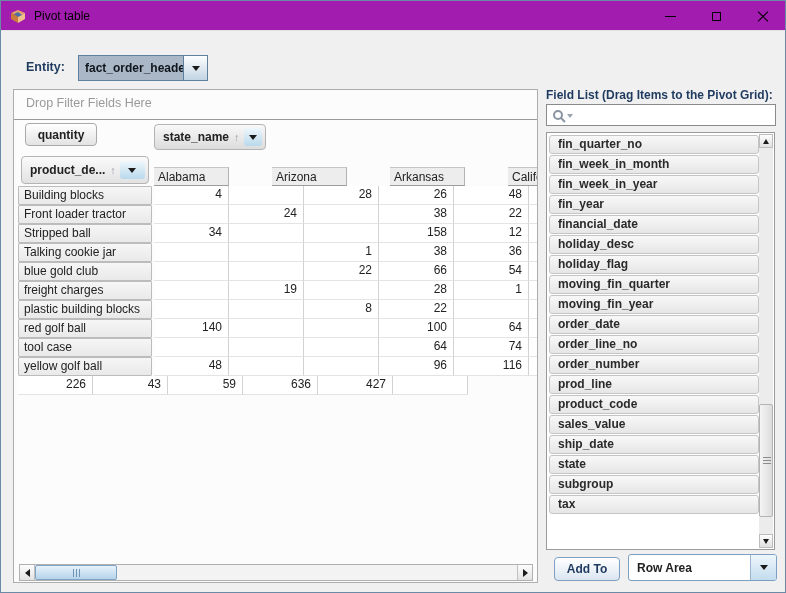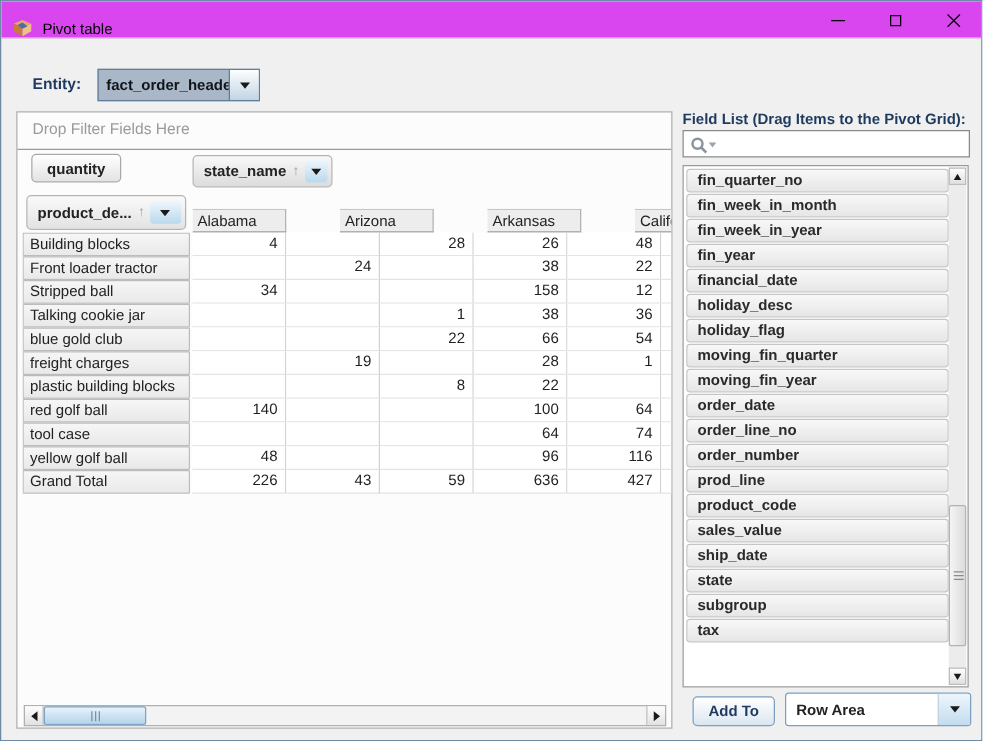--- a/index.html
+++ b/index.html
@@ -3,22 +3,22 @@
 <meta charset="utf-8">
 <style>
   * { margin:0; padding:0; box-sizing:border-box; }
   html,body { width:786px; height:593px; }
   body { font-family:"Liberation Sans","DejaVu Sans",sans-serif; font-size:12px; color:#222; }
 
   .window { position:relative; width:786px; height:593px; background:#f0f0f0;
             border:1px solid #6b8aa6; overflow:hidden; }
 
   
-  .titlebar { position:absolute; left:0; top:0; width:100%; height:30px; background:#d946ef;
-              border-bottom:1px solid #e3e3e3; display:flex; align-items:flex-end; }
+  .titlebar { position:absolute; left:0; top:0; width:100%; height:30px; background:#a21caf;
+              border-bottom:1px solid #e3e3e3; display:flex; align-items:center; }
   .app-icon { width:16px; height:16px; margin:0 8px 0 9px; }
   .title-text { font-size:12px; color:#000; }
   .win-btns { position:absolute; right:0; top:0; height:30px; display:flex; }
   .win-btn { width:46px; height:30px; display:flex; align-items:center; justify-content:center; }
   .ic-min { width:11px; height:0; border-top:1px solid #000; }
   .ic-max { width:9px; height:9px; border:1px solid #000; }
   .ic-close { position:relative; width:11px; height:11px; }
   .ic-close::before,.ic-close::after { content:""; position:absolute; left:-1px; top:5px; width:14px; height:1px; background:#000; }
   .ic-close::before { transform:rotate(45deg); }
   .ic-close::after { transform:rotate(-45deg); }
@@ -265,21 +265,20 @@
         <div class="grow">
           <div class="rowhead">yellow golf ball</div>
           <div class="cell">48</div>
           <div class="cell"></div>
           <div class="cell"></div>
           <div class="cell">96</div>
           <div class="cell">116</div>
           <div class="cell"></div>
         </div>
         <div class="grow">
-          <div class="rowhead">Grand Total</div>
           <div class="cell">226</div>
           <div class="cell">43</div>
           <div class="cell">59</div>
           <div class="cell">636</div>
           <div class="cell">427</div>
           <div class="cell"></div>
         </div>
       </div>
 
     <div class="hscroll">

